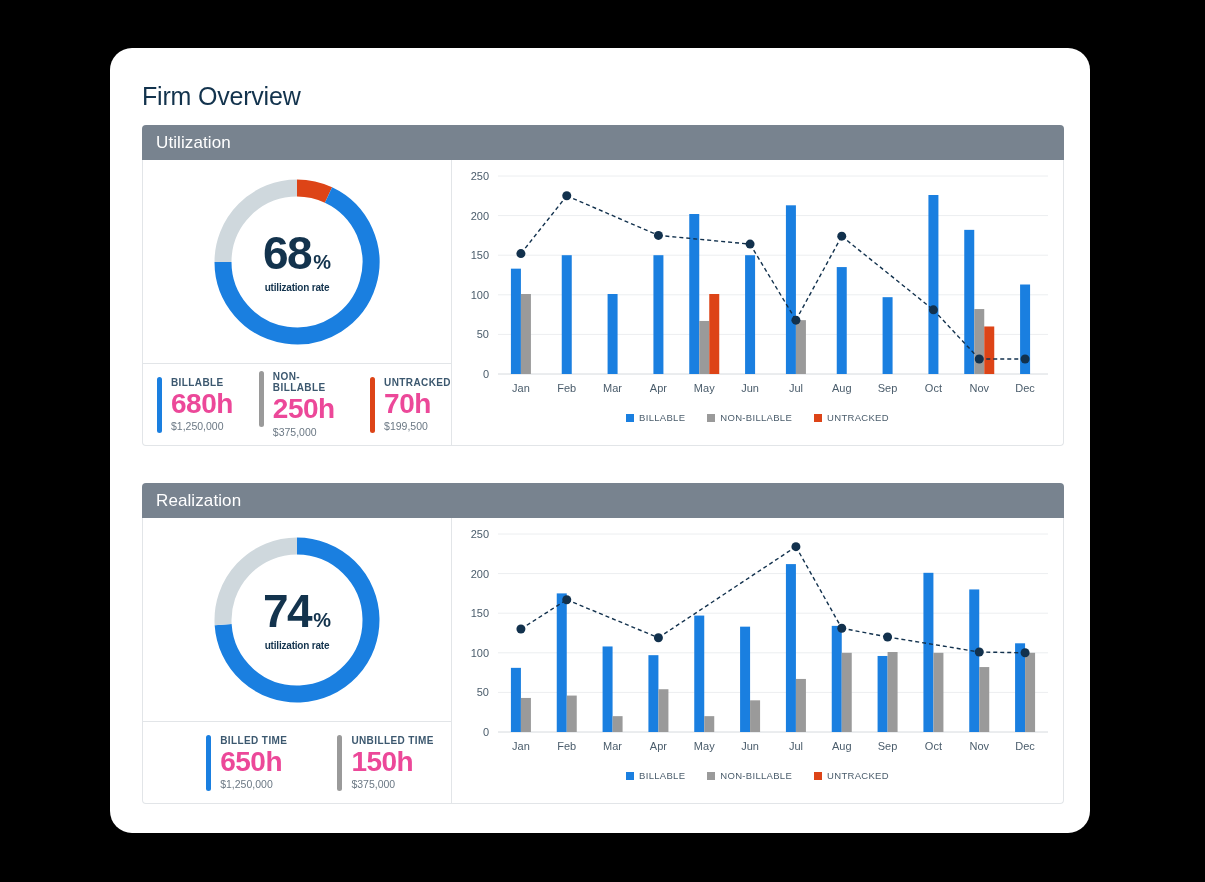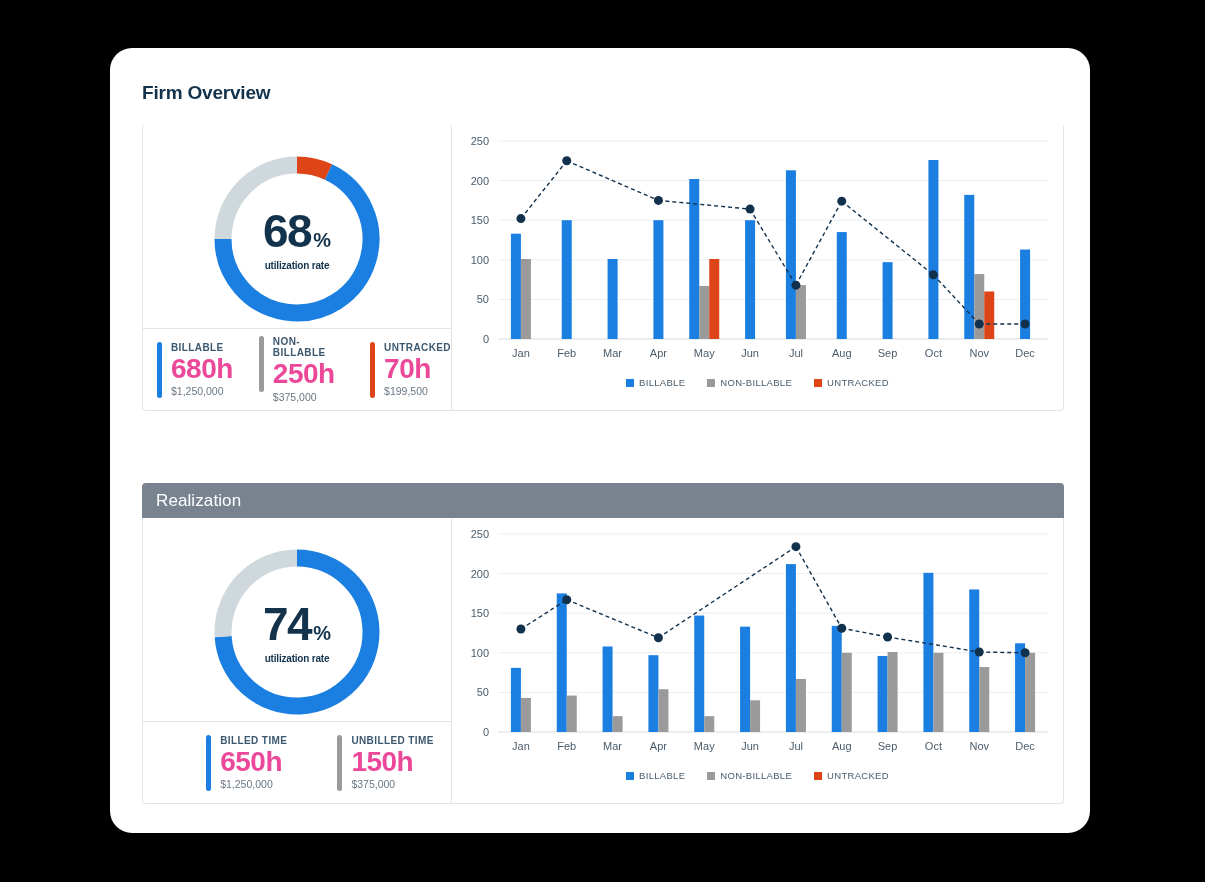--- a/index.html
+++ b/index.html
@@ -13,22 +13,22 @@
     position: absolute;
     left: 110px; top: 48px;
     width: 980px; height: 785px;
     background: #ffffff;
     border-radius: 22px;
     box-shadow: 0 10px 40px rgba(0,0,0,0.35);
   }
   .page-title {
     position: absolute;
     left: 32px; top: 34px;
-    font-size: 19px;
-    font-weight: bold;
+    font-size: 25px;
+    font-weight: normal;
     color: #13334d;
     letter-spacing: -0.2px;
   }
   .panel { position: absolute; left: 32px; width: 922px; }
   .panel-utilization { top: 77px; height: 321px; }
   .panel-realization { top: 435px; height: 321px; }
   .panel-header {
     height: 35px;
     background: #78838f;
     border-radius: 4px 4px 0 0;
@@ -51,21 +51,21 @@
   }
   .panel-left {
     width: 309px;
     border-right: 1px solid #e2e5e8;
     display: flex;
     flex-direction: column;
   }
   .donut-wrap {
     flex: 1;
     display: flex;
-    align-items: flex-end;
+    align-items: center;
     justify-content: center;
     position: relative;
   }
   .donut { position: relative; width: 178px; height: 178px; }
   .donut svg { display: block; }
   .donut-center {
     position: absolute;
     inset: 0;
     display: flex;
     flex-direction: column;
@@ -123,20 +123,23 @@
   }
 </style>
 </head>
 <body>
 
 <div class="page-card">
 
   <div class="page-title">Firm Overview</div>
 
   <div class="panel panel-utilization">
+    <div class="panel-header">
+      <span class="panel-header-title">Utilization</span>
+    </div>
     <div class="panel-body">
       <div class="panel-left">
         <div class="donut-wrap">
           <div class="donut">
             <svg width="178" height="178" viewBox="0 0 178 178">
               <g id="donut-0-segs">
                   <path d="M 89 15 A 74 74 0 0 1 120.50766757581539 22.042798117514565" fill="none" stroke="#dd4417" stroke-width="17"></path>
                   <path d="M 120.50766757581539 22.042798117514565 A 74 74 0 1 1 15 89.00000000000001" fill="none" stroke="#1a7fe0" stroke-width="17"></path>
                   <path d="M 15 89.00000000000001 A 74 74 0 0 1 88.99999999999999 15" fill="none" stroke="#cfd8dd" stroke-width="17"></path>
                 </g>

